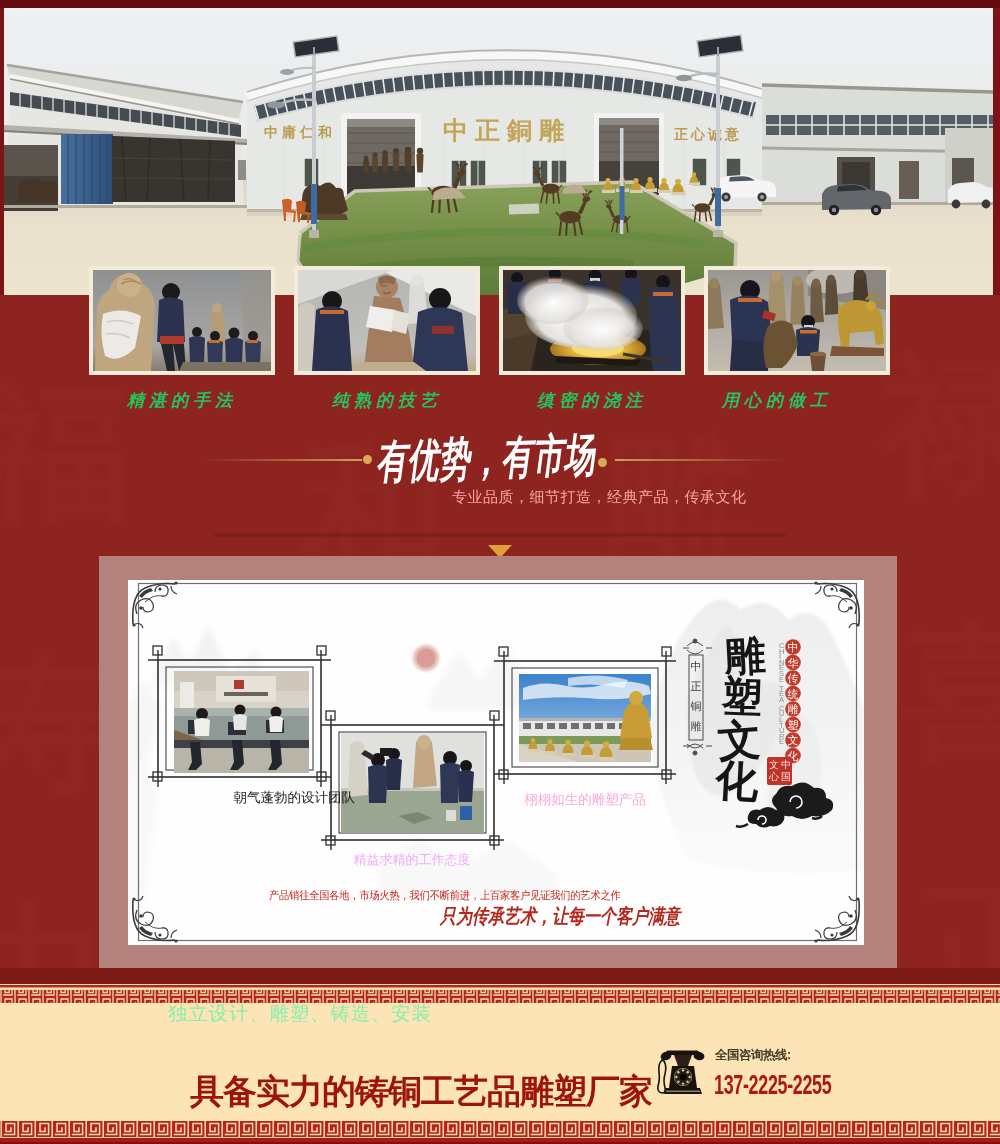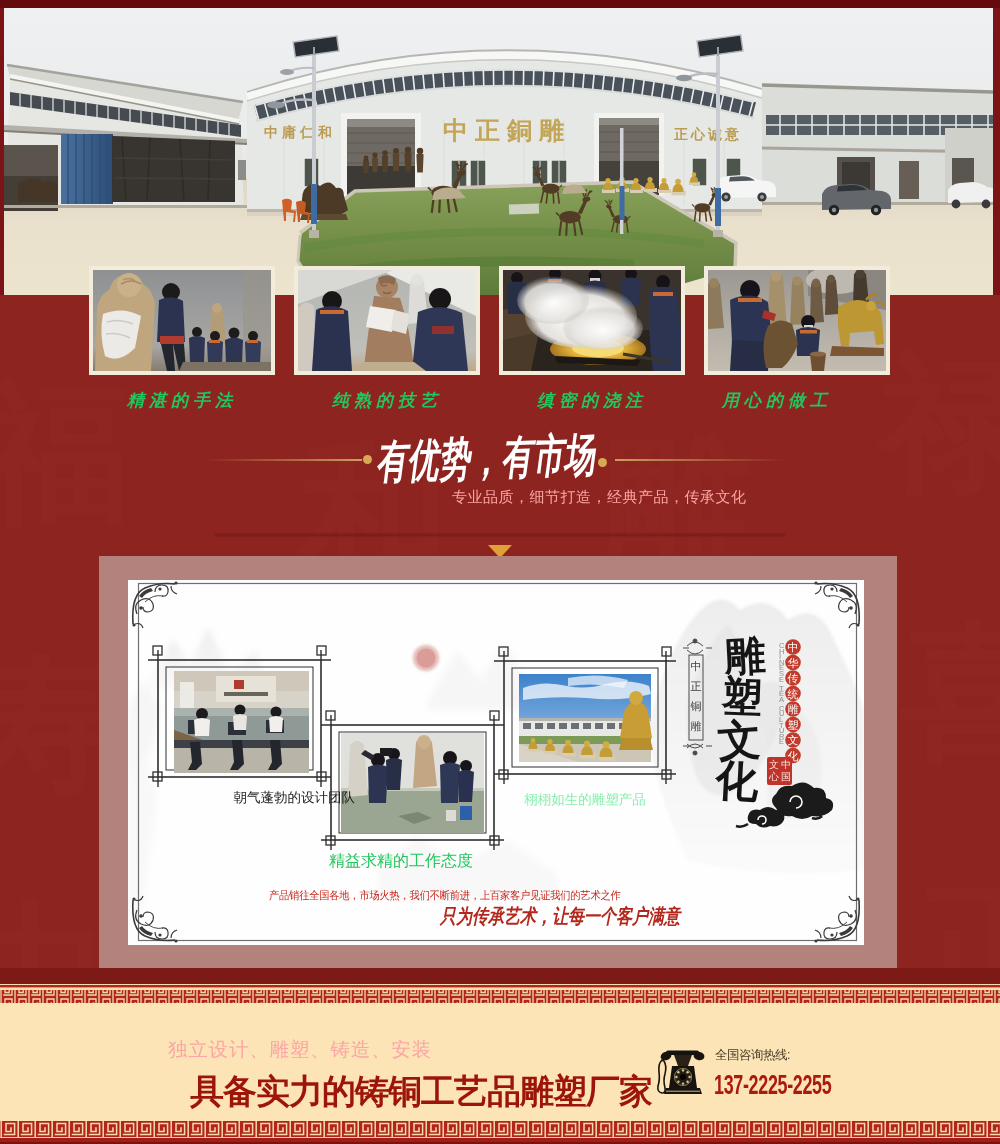--- a/index.html
+++ b/index.html
@@ -702,23 +702,23 @@
 <path d="M648,214 q4,-10 16,-8 q12,-8 22,2 q12,-2 12,10 q10,2 6,12 q-8,8 -20,6 q-10,6 -20,0 q-12,2 -16,-8 q-8,-8 0,-14"></path>
 <path d="M620,236 q2,-8 12,-6 q8,-6 16,0 q10,0 8,10 q-4,8 -14,6 q-8,4 -14,-2 q-10,0 -8,-8"></path>
 <path d="M684,238 q6,2 10,-2 M620,244 q-6,4 -12,2" stroke="#1b1b1b" stroke-width="2.5" fill="none"></path>
 <path d="M662,222 a6,6 0 1,1 6,6 M630,240 a4,4 0 1,1 4,4" stroke="#ffffff" stroke-width="1.6" fill="none"></path>
 </g>
 </svg>
 </div>
 
 <div class="abs" style="left:115px;top:789px;width:240px;text-align:right;font-size:13.5px;color:#1e1e1e;">朝气蓬勃的设计团队</div>
 
-<div class="abs" style="left:281px;top:851px;width:240px;text-align:center;font-size:16px;color:#22c55e;">精益求精的工作态度</div>
-
-<div class="abs" style="left:465px;top:791px;width:240px;text-align:center;font-size:13.5px;color:#86efac;">栩栩如生的雕塑产品</div>
+<div class="abs" style="left:292px;top:851px;width:240px;text-align:center;font-size:13px;color:#f0abfc;">精益求精的工作态度</div>
+
+<div class="abs" style="left:465px;top:791px;width:240px;text-align:center;font-size:13.5px;color:#f9a8d4;">栩栩如生的雕塑产品</div>
 
 <div class="abs" style="left:269px;top:888px;width:420px;font-size:11px;color:#c7251c;letter-spacing:-0.2px;white-space:nowrap;transform:scaleX(0.93);transform-origin:left;">产品销往全国各地，市场火热，我们不断前进，上百家客户见证我们的艺术之作</div>
 
 <div class="abs" style="left:400px;top:903px;width:320px;text-align:center;white-space:nowrap;font-family:'Liberation Serif',serif;font-weight:bold;font-style:italic;font-size:20px;color:#b3271c;transform:scaleX(0.8);transform-origin:center;">只为传承艺术，让每一个客户满意</div>
 
 <div class="abs" style="left:0;top:968px;width:1000px;height:16px;background:#7d1a15;"></div>
 
 <div class="abs" id="striptop" style="left:0;top:984px;width:1000px;height:19px;">
 <svg width="1000" height="19" viewBox="0 0 1000 19">
 <defs>
@@ -738,21 +738,21 @@
 </pattern>
 </defs>
 <rect width="1000" height="19" fill="#f4dfae"></rect>
 <rect y="1" width="1000" height="2.4" fill="#b3251d"></rect>
 <rect y="6" width="1000" height="13" fill="url(#mea)"></rect>
 </svg>
 </div>
 
 <div class="abs" style="left:0;top:1003px;width:1000px;height:118px;background:#fce4b6;"></div>
 
-<div class="abs" style="left:168px;top:1036px;font-size:19.5px;color:#fca5a5;letter-spacing:0.8px;">独立设计、雕塑、铸造、安装</div>
+<div class="abs" style="left:168px;top:1000px;font-size:19.5px;color:#86efac;letter-spacing:0.8px;">独立设计、雕塑、铸造、安装</div>
 
 <div class="abs" style="left:190px;top:1069px;font-size:34px;font-weight:bold;color:#9d150a;letter-spacing:-1px;">具备实力的铸铜工艺品雕塑厂家</div>
 
 <div class="abs" id="phone" style="left:654px;top:1046px;width:58px;height:50px;">
 <svg width="58" height="50" viewBox="0 0 58 50">
 <g fill="#17130e">
 <path d="M8,14 Q4,18 5,26 Q6,34 4,40 Q3,46 8,47 Q12,47 11,42 Q9,34 11,28 Q13,20 10,15 Z" fill="none" stroke="#17130e" stroke-width="1.6"></path>
 <ellipse cx="12" cy="10" rx="5.5" ry="4.2" transform="rotate(-18 12 10)"></ellipse>
 <ellipse cx="45" cy="10" rx="5.5" ry="4.2" transform="rotate(14 45 10)"></ellipse>
 <rect x="12" y="4.5" width="33" height="4.6" rx="2"></rect>
@@ -769,21 +769,21 @@
           <circle cx="33.6" cy="35.8" r="1.2"></circle>
           <circle cx="29" cy="37.6" r="1.2"></circle>
           <circle cx="24.4" cy="35.8" r="1.2"></circle>
           <circle cx="22.4" cy="31" r="1.2"></circle>
           <circle cx="24.4" cy="26.2" r="1.2"></circle>
 </g>
 <circle cx="29" cy="31" r="3" fill="#050403"></circle>
 </svg>
 </div>
 
-<div class="abs" style="left:715px;top:1047px;font-size:12.5px;color:#473a26;letter-spacing:-0.5px;">全国咨询热线:</div>
+<div class="abs" style="left:715px;top:1047px;font-size:12.5px;color:#473a26;letter-spacing:-0.5px;font-weight:bold;">全国咨询热线:</div>
 
 <div class="abs" style="left:714px;top:1069px;font-size:28px;font-weight:bold;color:#ac190e;transform:scaleX(.64);transform-origin:left;letter-spacing:-0.5px;">137-2225-2255</div>
 
 <div class="abs" id="stripbot" style="left:0;top:1121px;width:1000px;height:23px;">
 <svg width="1000" height="23" viewBox="0 0 1000 23">
 <rect width="1000" height="23" fill="#a41e16"></rect>
 <rect y="0" width="1000" height="16" fill="url(#meb)"></rect>
 <rect y="16" width="1000" height="1" fill="#ecd49f"></rect>
 <rect y="21" width="1000" height="2" fill="#7c120c"></rect>
 </svg>

